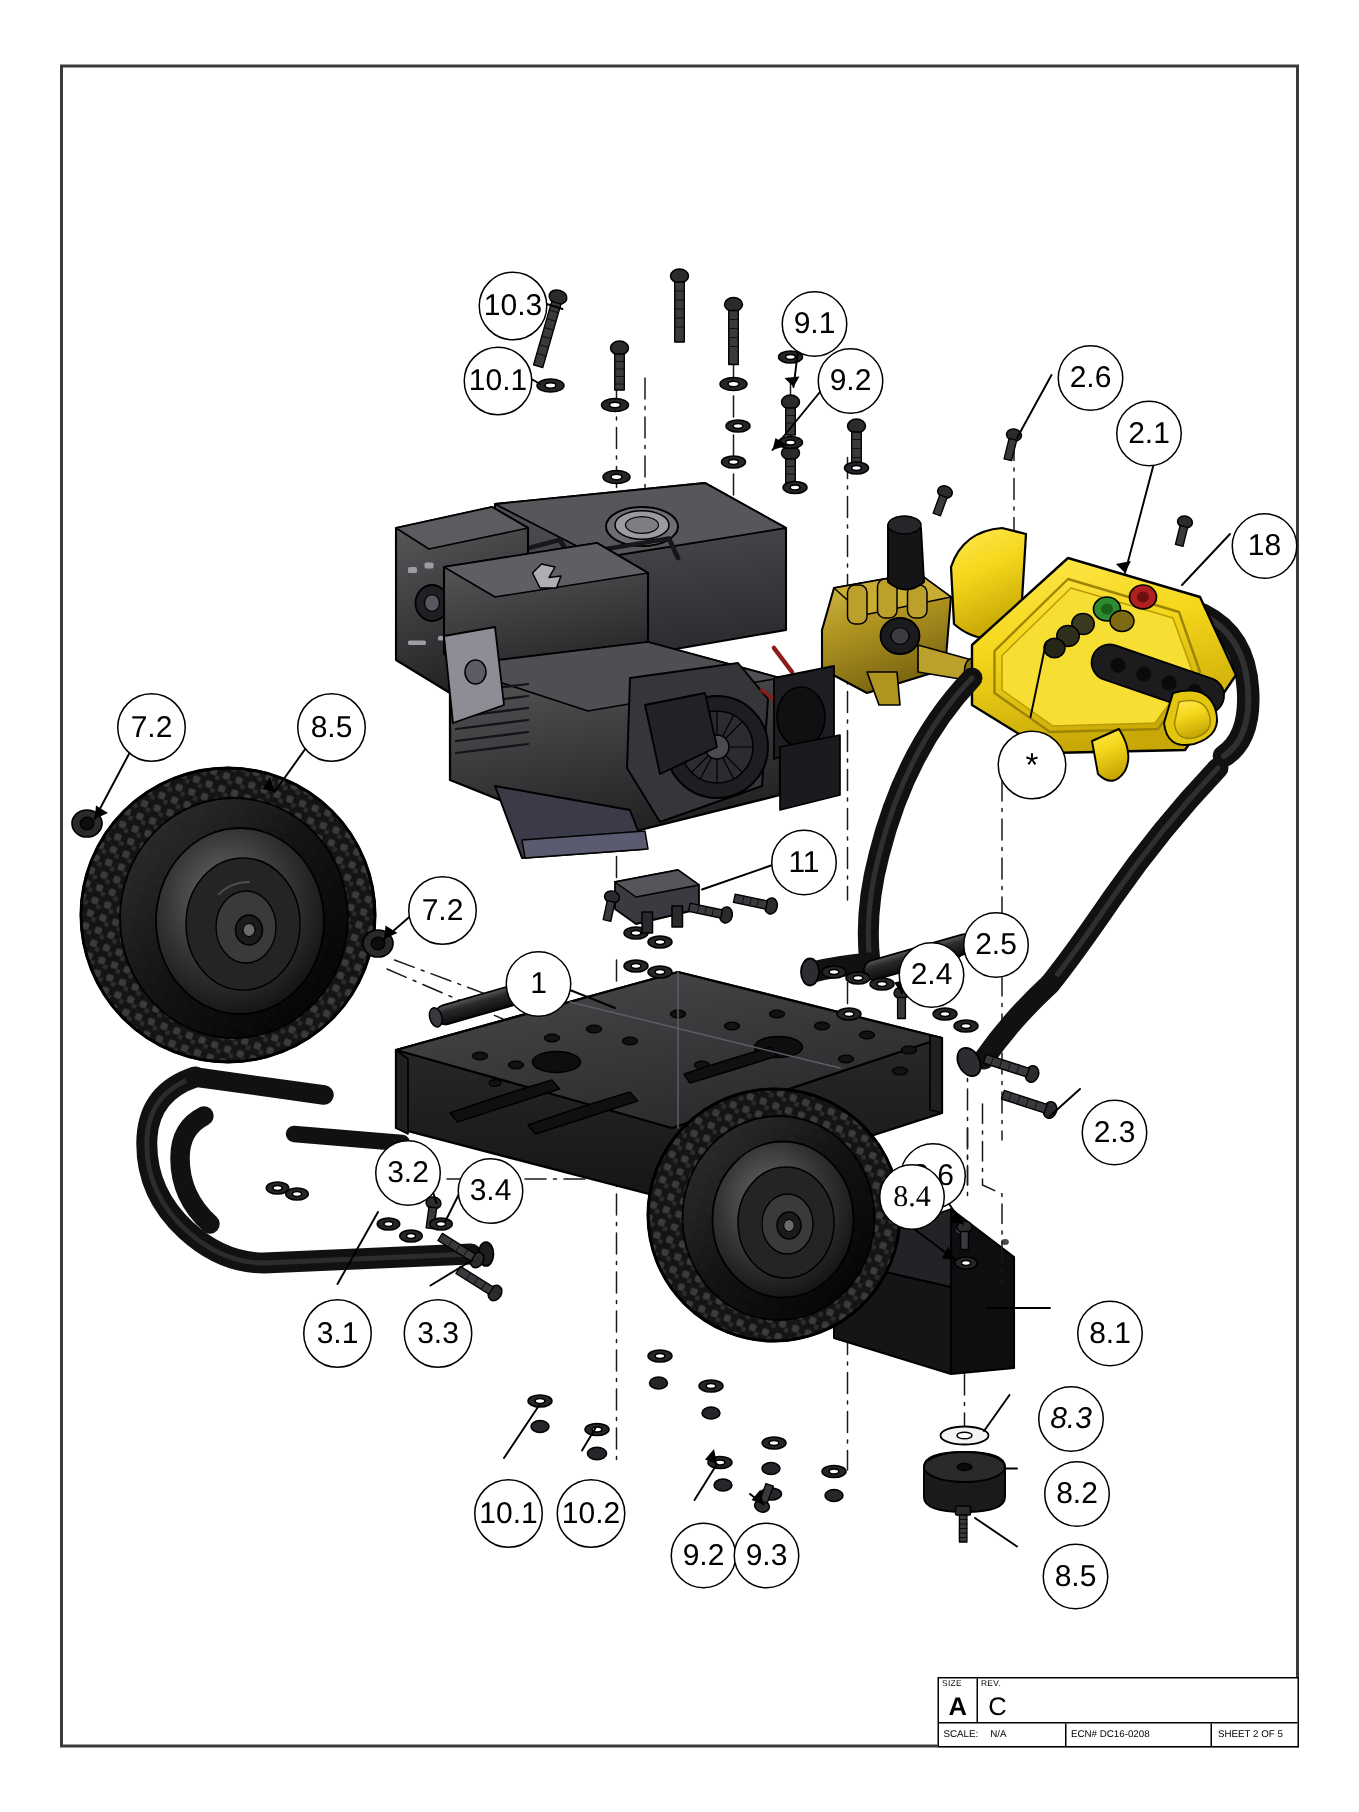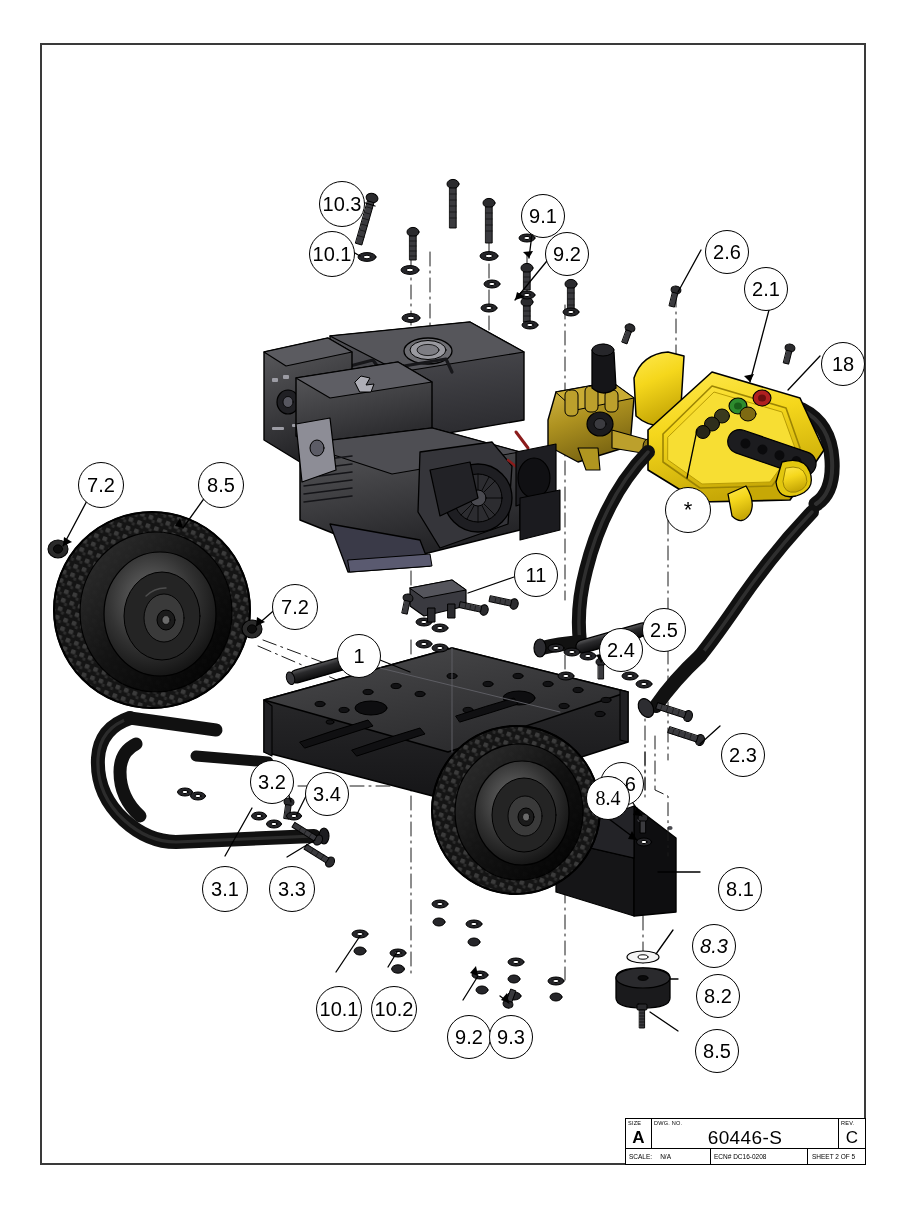--- a/index.html
+++ b/index.html
@@ -860,24 +860,20 @@
         <span>9.3</span>
       </div>
     </div>
 
   <div id="titleblock">
     <div class="tb-row tb-top">
       <div class="tb-cell c-size">
         <div class="tb-lbl">SIZE</div>
         <div class="val">A</div>
       </div>
-      <div class="tb-cell c-dwg">
-        <div class="tb-lbl">DWG. NO.</div>
-        <div class="val">60446-S</div>
-      </div>
       <div class="tb-cell c-rev">
         <div class="tb-lbl">REV.</div>
         <div class="val">C</div>
       </div>
     </div>
     <div class="tb-row tb-bot">
       <div class="tb-cell c-scale">
         <span>SCALE:</span>
         <span>N/A</span>
       </div>

